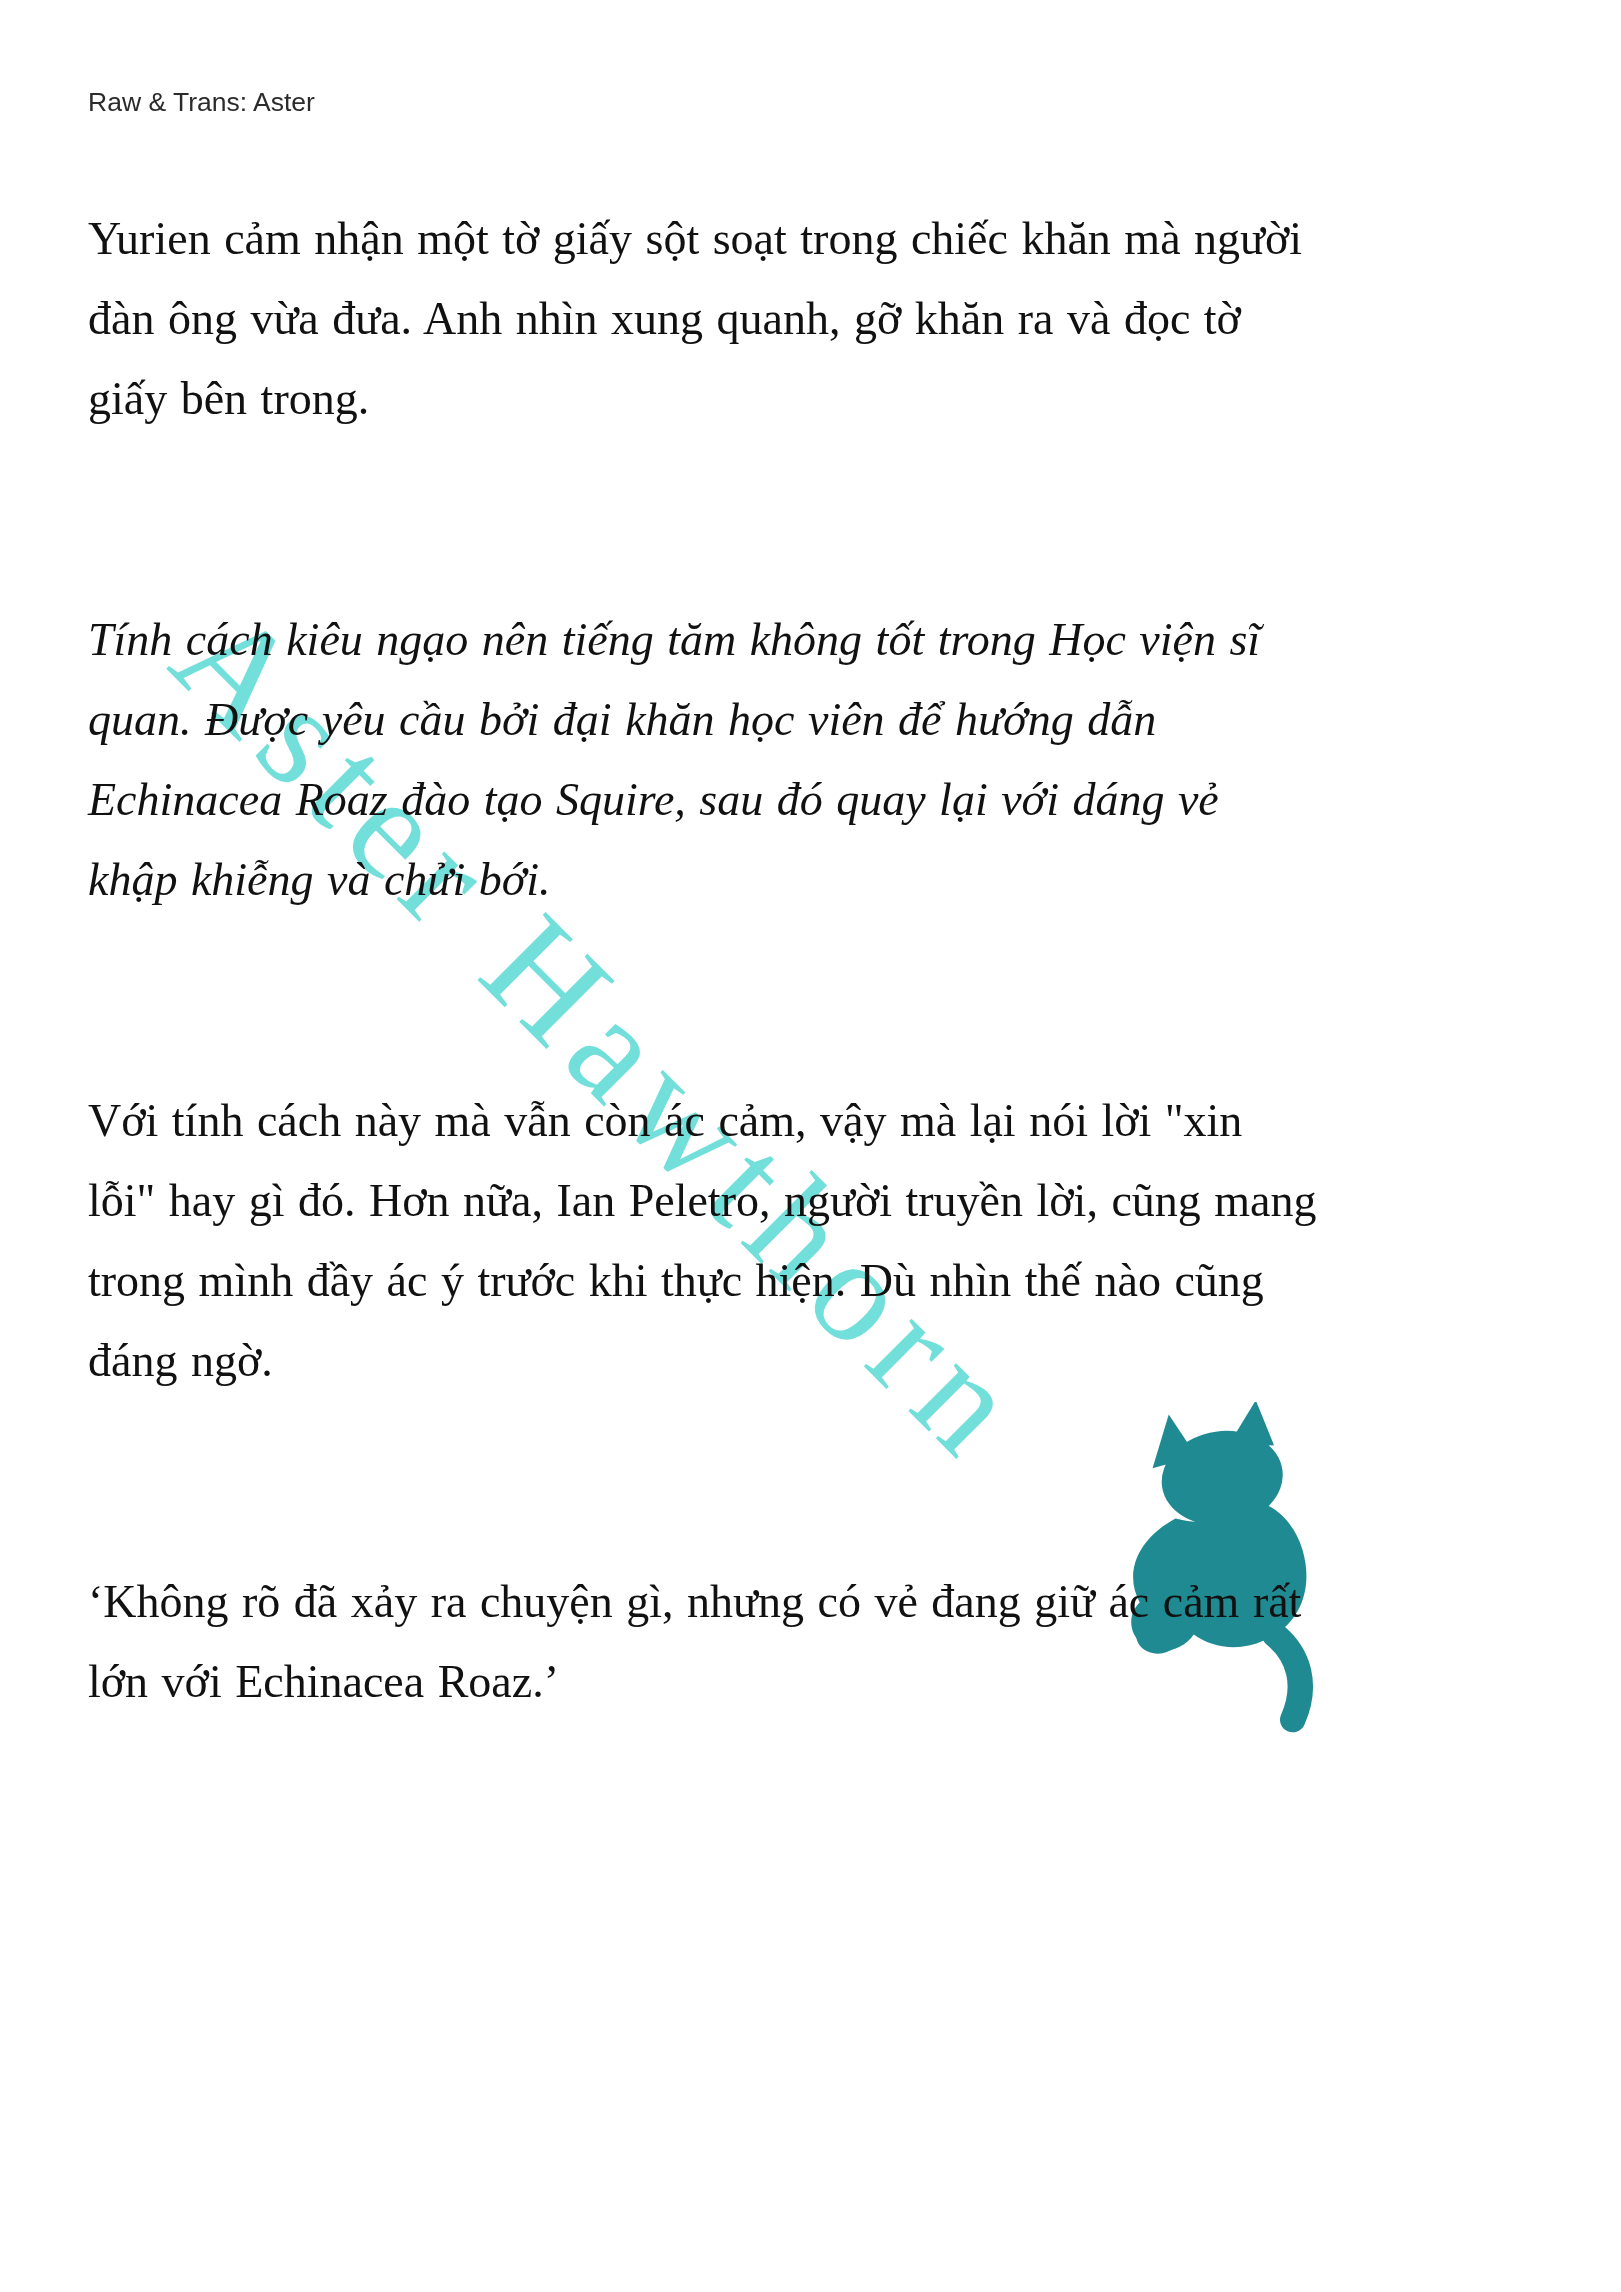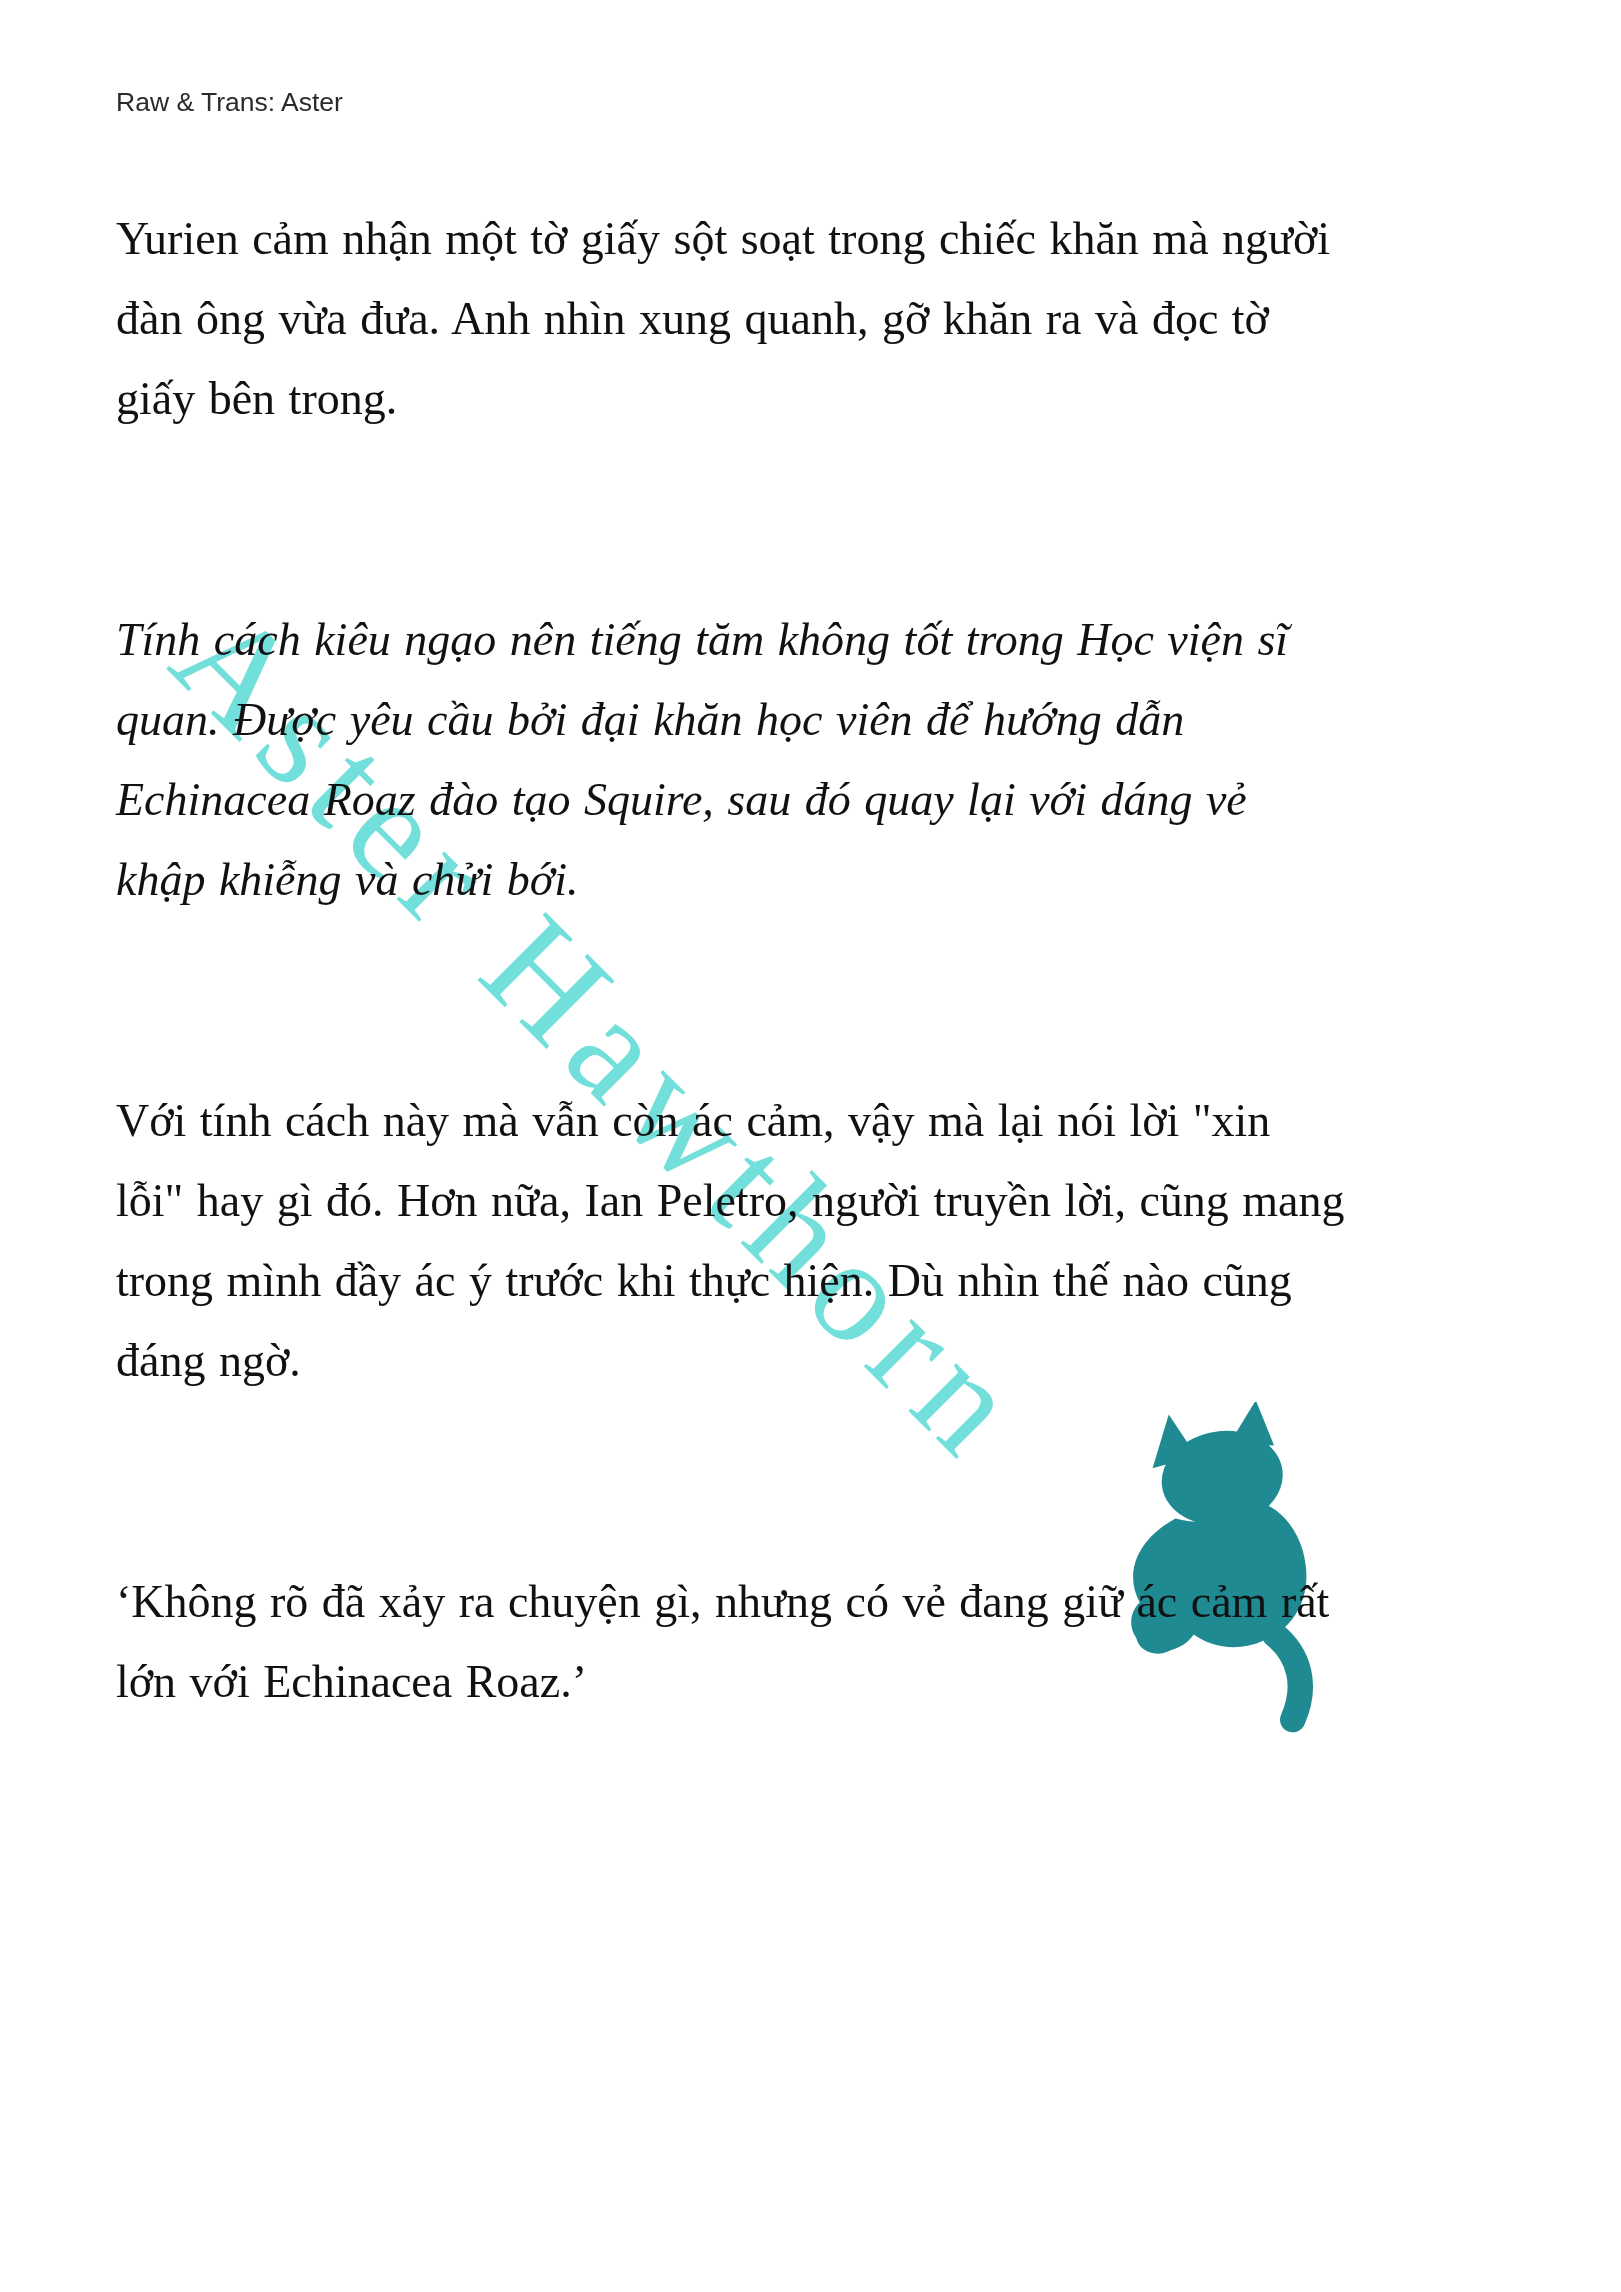--- a/index.html
+++ b/index.html
@@ -8,21 +8,21 @@
     width:1621px;height:2293px;
     background:#ffffff;
     margin:0 auto;
     overflow:hidden;
     font-family:"Liberation Serif", serif;
     color:#111111;
   }
   .content{
     position:relative;
     z-index:2;
-    padding:86px 196px 0 116px;
+    padding:86px 196px 0 88px;
   }
   .credit{
     font-family:"Liberation Sans", sans-serif;
     font-size:26.5px;
     line-height:33px;
     color:#2b2b2b;
     margin:0 0 80px 0;
   }
   .para{
     font-size:46px;

